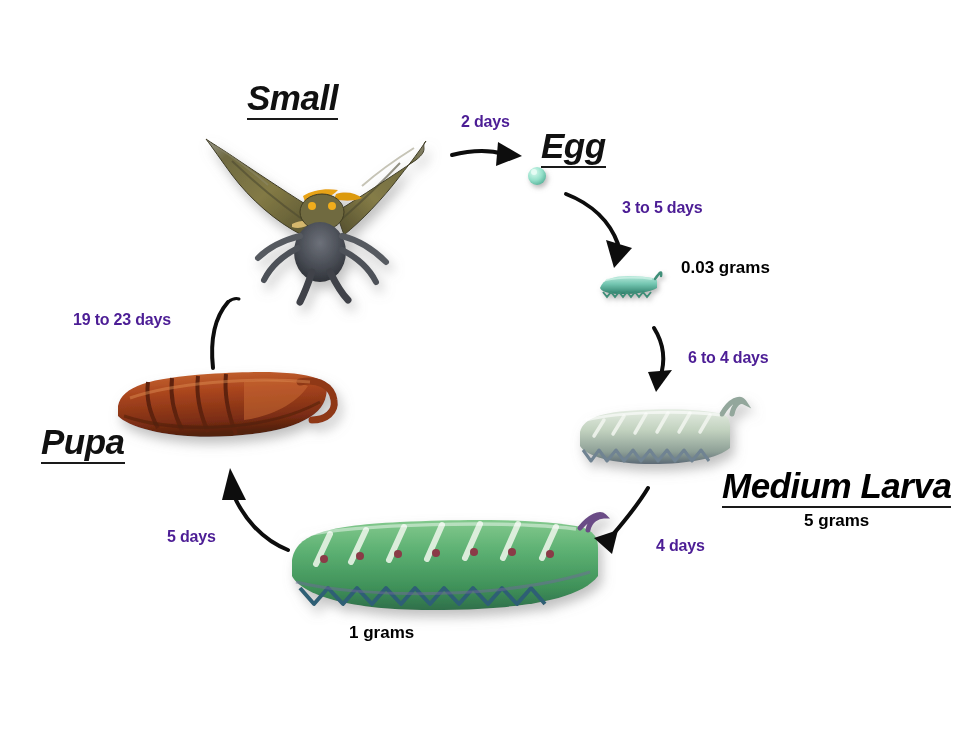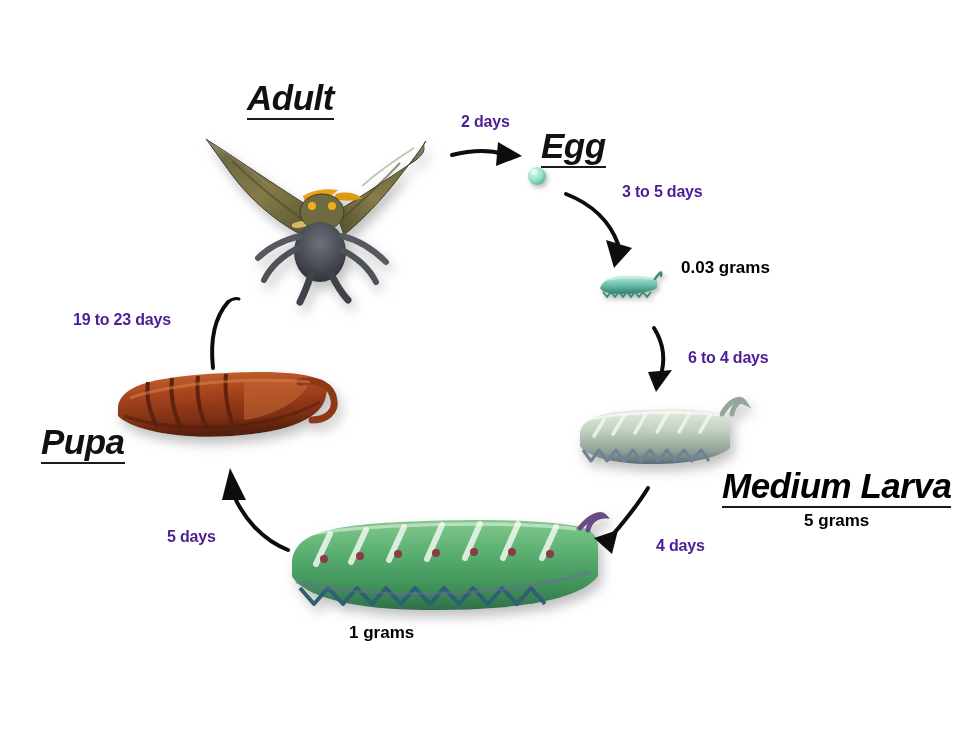--- a/index.html
+++ b/index.html
@@ -250,42 +250,42 @@
         <polygon points="246,500 230,468 222,500" stroke="none"></polygon>
       </g>
 
       <g>
         <path d="M213 368 C 210 340 214 318 228 302" fill="none"></path>
         <path d="M228 302 C 232 299 236 298 239 299" fill="none" stroke-width="3"></path>
       </g>
     </g>
   </svg>
 
-  <div class="stage-label stage-title" style="left:247px; top:80px;">Adult</div>
+  <div class="stage-label stage-title" style="left:247px; top:80px;">Small</div>
 
   <div class="stage-label stage-title" style="left:541px; top:128px;">Egg</div>
 
   <div class="stage-group" style="left:681px; top:255px;">
     <div class="stage-weight">0.03 grams</div>
   </div>
 
   <div class="stage-group" style="left:722px; top:468px;">
     <div class="stage-title">Medium Larva</div>
     <div class="stage-weight">5 grams</div>
   </div>
 
   <div class="stage-group" style="left:349px; top:620px;">
     <div class="stage-weight">1 grams</div>
   </div>
 
   <div class="stage-label stage-title" style="left:41px; top:424px;">Pupa</div>
 
   <div class="dur-label" style="left:461px; top:113px;">2 days</div>
 
-  <div class="dur-label" style="left:622px; top:183px;">3 to 5 days</div>
+  <div class="dur-label" style="left:622px; top:199px;">3 to 5 days</div>
 
   <div class="dur-label" style="left:688px; top:349px;">6 to 4 days</div>
 
   <div class="dur-label" style="left:656px; top:537px;">4 days</div>
 
   <div class="dur-label" style="left:167px; top:528px;">5 days</div>
 
   <div class="dur-label" style="left:73px; top:311px;">19 to 23 days</div>
 
 </div>

